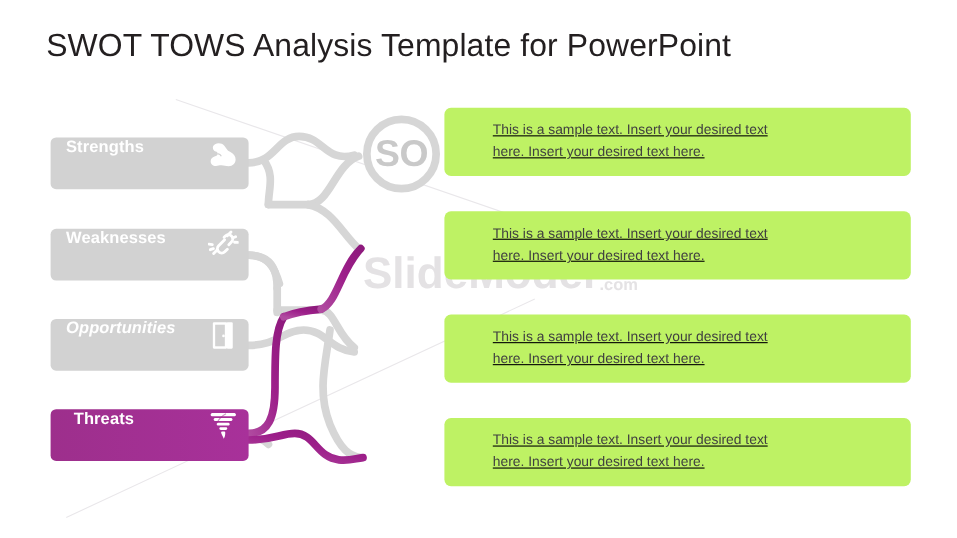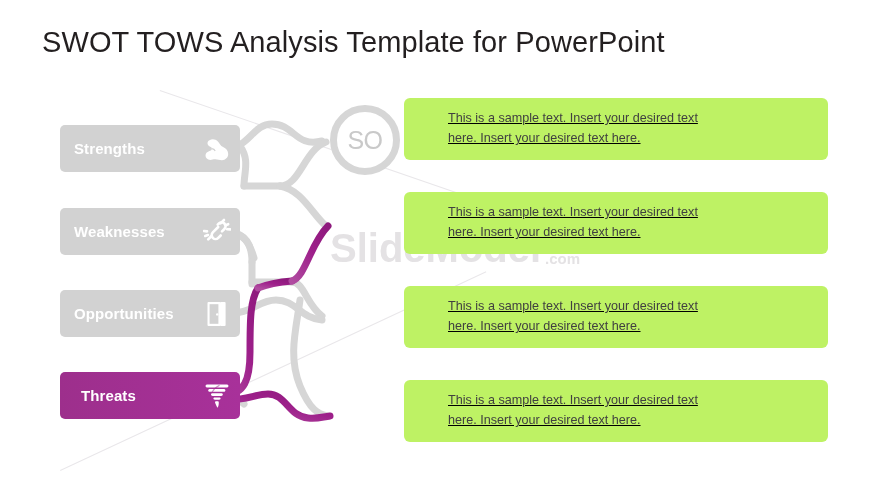--- a/index.html
+++ b/index.html
@@ -60,27 +60,26 @@
     position: absolute;
     background: #e9e7ea;
     height: 1px;
     transform-origin: 0 0;
     pointer-events: none;
   }
 
   
   .swot-box {
     position: absolute;
-    left: 60px;
+    left: 46px;
     width: 180px;
     height: 47px;
     border-radius: 5px;
     background: #d2d2d2;
     display: flex;
-    align-items: center;
     box-sizing: border-box;
     padding: 0 6px 0 14px;
   }
   .swot-box.active {
     background: #a3308f;
     background: linear-gradient(to right, #9d2f8c 0%, #a8319a 100%);
   }
   .swot-label {
     color: #ffffff;
     font-size: 15px;
@@ -115,22 +114,22 @@
     border: 7px solid #d6d6d6;
     background: #ffffff;
   }
   .ring-purple {
     border: 7px solid transparent;
     background:
       linear-gradient(#ffffff,#ffffff) padding-box,
       linear-gradient(135deg, #c87cbd 0%, #b84aa8 30%, #9d1f8a 62%, #8e1a7d 100%) border-box;
   }
   .tows-text {
-    font-size: 25px;
-    font-weight: normal;
+    font-size: 34px;
+    font-weight: bold;
     letter-spacing: -0.5px;
     line-height: 1;
     white-space: nowrap;
   }
   .tows-text .c-grey { color: #c9c9c9; }
   .tows-text .c-purple { color: #8e1a7d; }
   .tows-text .c-greyd { color: #bfbfbf; }
 
   
   .text-panel {
@@ -160,21 +159,21 @@
   .row-3 { top: 286px; }
   .row-4 { top: 380px; }
 
   .circ-1 { left: 330px; top: 105px; }
   .circ-2 { left: 330px; top: 199px; }
   .circ-3 { left: 330px; top: 293px; }
   .circ-4 { left: 330px; top: 387px; }
 
   .box-1 { top: 125px; }
   .box-2 { top: 208px; }
-  .box-3 { top: 290px; }
+  .box-3 { top: 290px; font-style: italic; }
   .box-4 { top: 372px; padding-left: 21px; }
 </style>
 </head>
 <body>
 
 <div id="slide">
 
   <div id="page-title">SWOT TOWS Analysis Template for PowerPoint</div>
 
   <div id="watermark-diag-1" style="left:160px; top:90px; width:330px; transform: rotate(19deg);"></div>

